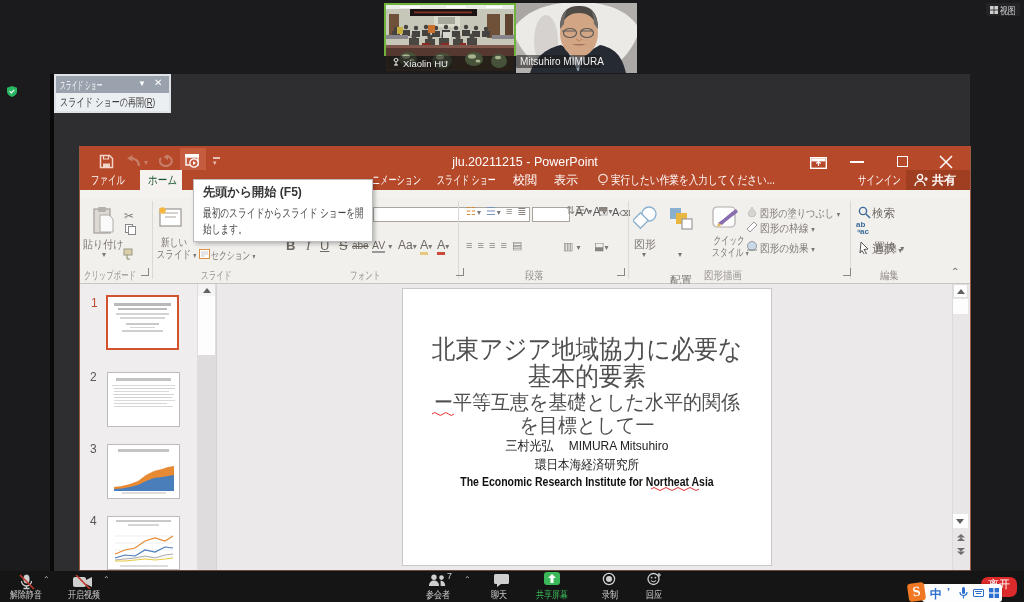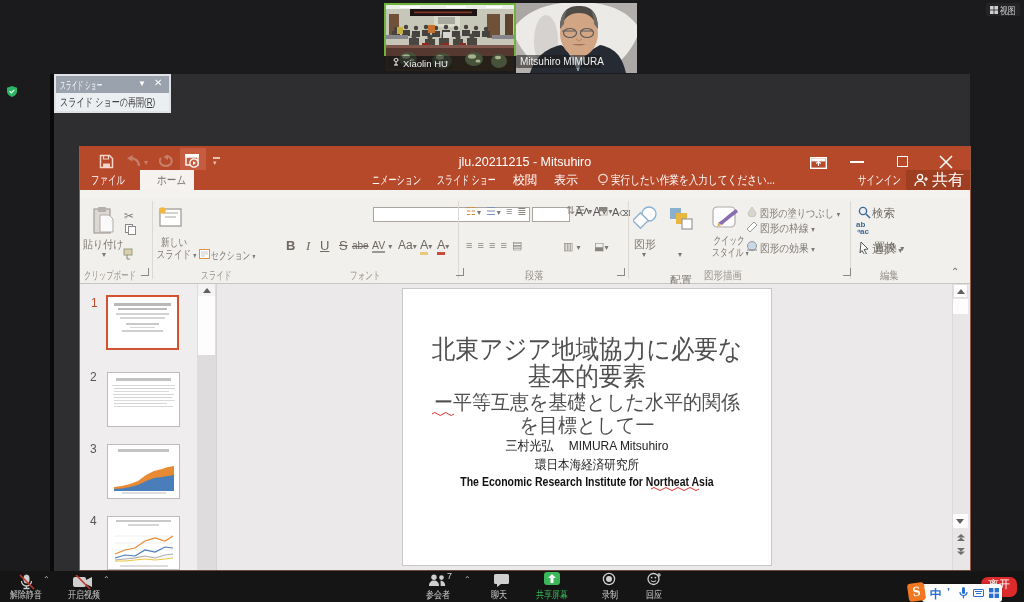--- a/index.html
+++ b/index.html
@@ -190,53 +190,53 @@
           <rect x="0" y="0" width="14" height="3" fill="#fff"></rect>
           <rect x="1" y="3" width="12" height="8" fill="none" stroke="#fff" stroke-width="1.4"></rect>
           <circle cx="9" cy="9" r="4.2" fill="#c65c3f" stroke="#fff" stroke-width="1.2"></circle>
           <path d="M8 7l3 2-3 2z" fill="#fff"></path>
         </svg>
       <div class="abs" style="left:133px;top:8px;width:8px;height:12px;">
           <div style="width:7px;height:1.5px;background:#e8c0b4;margin-top:3px;"></div>
           <div style="font-size:7px;color:#e8c0b4;margin-top:0px;">▾</div>
         </div>
 
-      <div class="abs" style="left:0;top:0;width:890px;height:32px;text-align:center;line-height:32px;font-size:12.5px;color:#fff;">jlu.20211215 - Mitsuhiro</div>
+      <div class="abs" style="left:0;top:0;width:890px;height:32px;text-align:center;line-height:32px;font-size:12.5px;color:#fff;">jlu.20211215 - PowerPoint</div>
 
       <svg class="abs" style="left:730px;top:9px;" width="17" height="14" viewBox="0 0 17 14">
           <rect x="0.7" y="2.7" width="15.6" height="10.6" fill="none" stroke="#fff" stroke-width="1.4"></rect>
           <rect x="1.4" y="3.4" width="14" height="3" fill="#fff"></rect>
           <path d="M8.5 11V6.5M6.3 8.5l2.2-2 2.2 2" stroke="#fff" stroke-width="1.2" fill="none"></path>
         </svg>
       <div class="abs" style="left:770px;top:15px;width:14px;height:1.8px;background:#fff;"></div>
       <div class="abs" style="left:817px;top:10px;width:11px;height:11px;border:1.5px solid #fff;box-sizing:border-box;"></div>
       <svg class="abs" style="left:858px;top:8px;" width="16" height="16" viewBox="0 0 16 16">
           <path d="M2 2l12 12M14 2L2 14" stroke="#fff" stroke-width="1.5"></path>
         </svg>
     </div>
     <div class="abs" id="menubar">
       <div class="tab" style="left:11px;font-size:12px;transform:scaleX(.69);transform-origin:0 50%;">ファイル</div>
-      <div class="abs" style="left:60px;top:0;width:54px;height:20px;background:#f5f2ef;line-height:20px;font-size:12px;color:#737373;text-align:right;"><span style="display:inline-block;transform:scaleX(.8);transform-origin:0 50%;margin-left:8px;">ホーム</span></div>
+      <div class="abs" style="left:60px;top:0;width:42px;height:20px;background:#f5f2ef;line-height:20px;font-size:12px;color:#14532d;"><span style="display:inline-block;transform:scaleX(.8);transform-origin:0 50%;margin-left:8px;">ホーム</span></div>
       <div class="tab" style="left:292px;font-size:12px;transform:scaleX(.67);transform-origin:0 50%;">ニメーション</div>
       <div class="tab" style="left:357px;font-size:12px;transform:scaleX(.66);transform-origin:0 50%;">スライド ショー</div>
       <div class="tab" style="left:433px;font-size:12px;">校閲</div>
       <div class="tab" style="left:474px;font-size:12px;">表示</div>
       <svg class="abs" style="left:517px;top:3px;" width="12" height="15" viewBox="0 0 12 15">
           <circle cx="6" cy="5.5" r="4.2" fill="none" stroke="#f3d9d0" stroke-width="1.3"></circle>
           <path d="M4.5 9.5h3M4.8 11.5h2.4" stroke="#f3d9d0" stroke-width="1.2"></path>
         </svg>
       <div class="tab ticon" style="left:531px;font-size:12px;transform:scaleX(.8);transform-origin:0 50%;">実行したい作業を入力してください...</div>
       <div class="tab" style="left:778px;font-size:12px;transform:scaleX(.70);transform-origin:0 50%;">サインイン</div>
       <div class="abs" style="left:826px;top:0;width:64px;height:20px;background:#a03e22;"></div>
       <svg class="abs" style="left:833px;top:3px;" width="16" height="15" viewBox="0 0 16 15">
           <circle cx="7" cy="4" r="2.6" fill="none" stroke="#fff" stroke-width="1.3"></circle>
           <path d="M2 13c0-3 2.2-5 5-5s5 2 5 5" fill="none" stroke="#fff" stroke-width="1.3"></path>
           <path d="M13 4v4M11 6h4" stroke="#fff" stroke-width="1.2"></path>
         </svg>
-      <div class="tab" style="left:852px;font-size:16px;">共有</div>
+      <div class="tab" style="left:852px;font-size:12px;font-weight:bold;">共有</div>
     </div>
     <div class="abs" id="ribbon">
 
       <svg class="abs" style="left:12px;top:9px;" width="23" height="29" viewBox="0 0 23 29">
           <rect x="2" y="2" width="16" height="24" fill="#dcd8d4" stroke="#aaa49e" stroke-width="1.3"></rect>
           <rect x="6" y="0" width="8" height="5" rx="1" fill="#b5b0aa"></rect>
           <path d="M8 8h9l4 4v13H8z" fill="#fbfafa" stroke="#b0aaa4" stroke-width="1"></path>
         </svg>
       <div class="rbtn-label" style="left:1px;top:39px;width:44px;transform:scaleX(.91);">貼り付け</div>
       <div class="abs dd" style="left:22px;top:52px;">▾</div>
@@ -440,20 +440,24 @@
         </div>
       <svg class="abs" style="left:876px;top:249px;" width="10" height="9" viewBox="0 0 10 9">
           <path d="M1 4.5L5 1l4 3.5zM1 8L5 4.5 9 8z" fill="#6e6e6e"></path>
         </svg>
       <svg class="abs" style="left:876px;top:263px;" width="10" height="9" viewBox="0 0 10 9">
           <path d="M1 4.5L5 8l4-3.5zM1 1l4 3.5L9 1z" fill="#6e6e6e"></path>
         </svg>
     </div>
   </div>
 
+  <div class="abs" id="tooltip" style="left:193px;top:179px;width:178px;height:61px;background:#fff;border:1px solid #bdbdbd;box-shadow:2px 2px 4px rgba(0,0,0,.25);">
+    <div class="abs" style="left:9px;top:4px;font-size:12.5px;font-weight:bold;color:#333;transform:scaleX(.97);transform-origin:0 50%;">先頭から開始 (F5)</div>
+    <div class="abs" style="left:9px;top:26px;font-size:12px;color:#444;line-height:15.5px;transform:scaleX(.72);transform-origin:0 0;">最初のスライドからスライド ショーを開<br>始します。</div>
+  </div>
 
   <div class="abs" id="toolbar">
     <svg class="abs" style="left:17px;top:3px;" width="20" height="16" viewBox="0 0 20 16">
         <g stroke="#cfcfcf" fill="#cfcfcf">
           <rect x="7" y="1" width="5" height="8" rx="2.5"></rect>
           <path d="M4.5 7a5 5 0 0 0 10 0" fill="none" stroke-width="1.3"></path>
           <path d="M9.5 12v2M6.5 14.5h6" fill="none" stroke-width="1.3"></path>
         </g>
         <path d="M3 1l14 14" stroke="#c0392b" stroke-width="1.6"></path>
       </svg>

